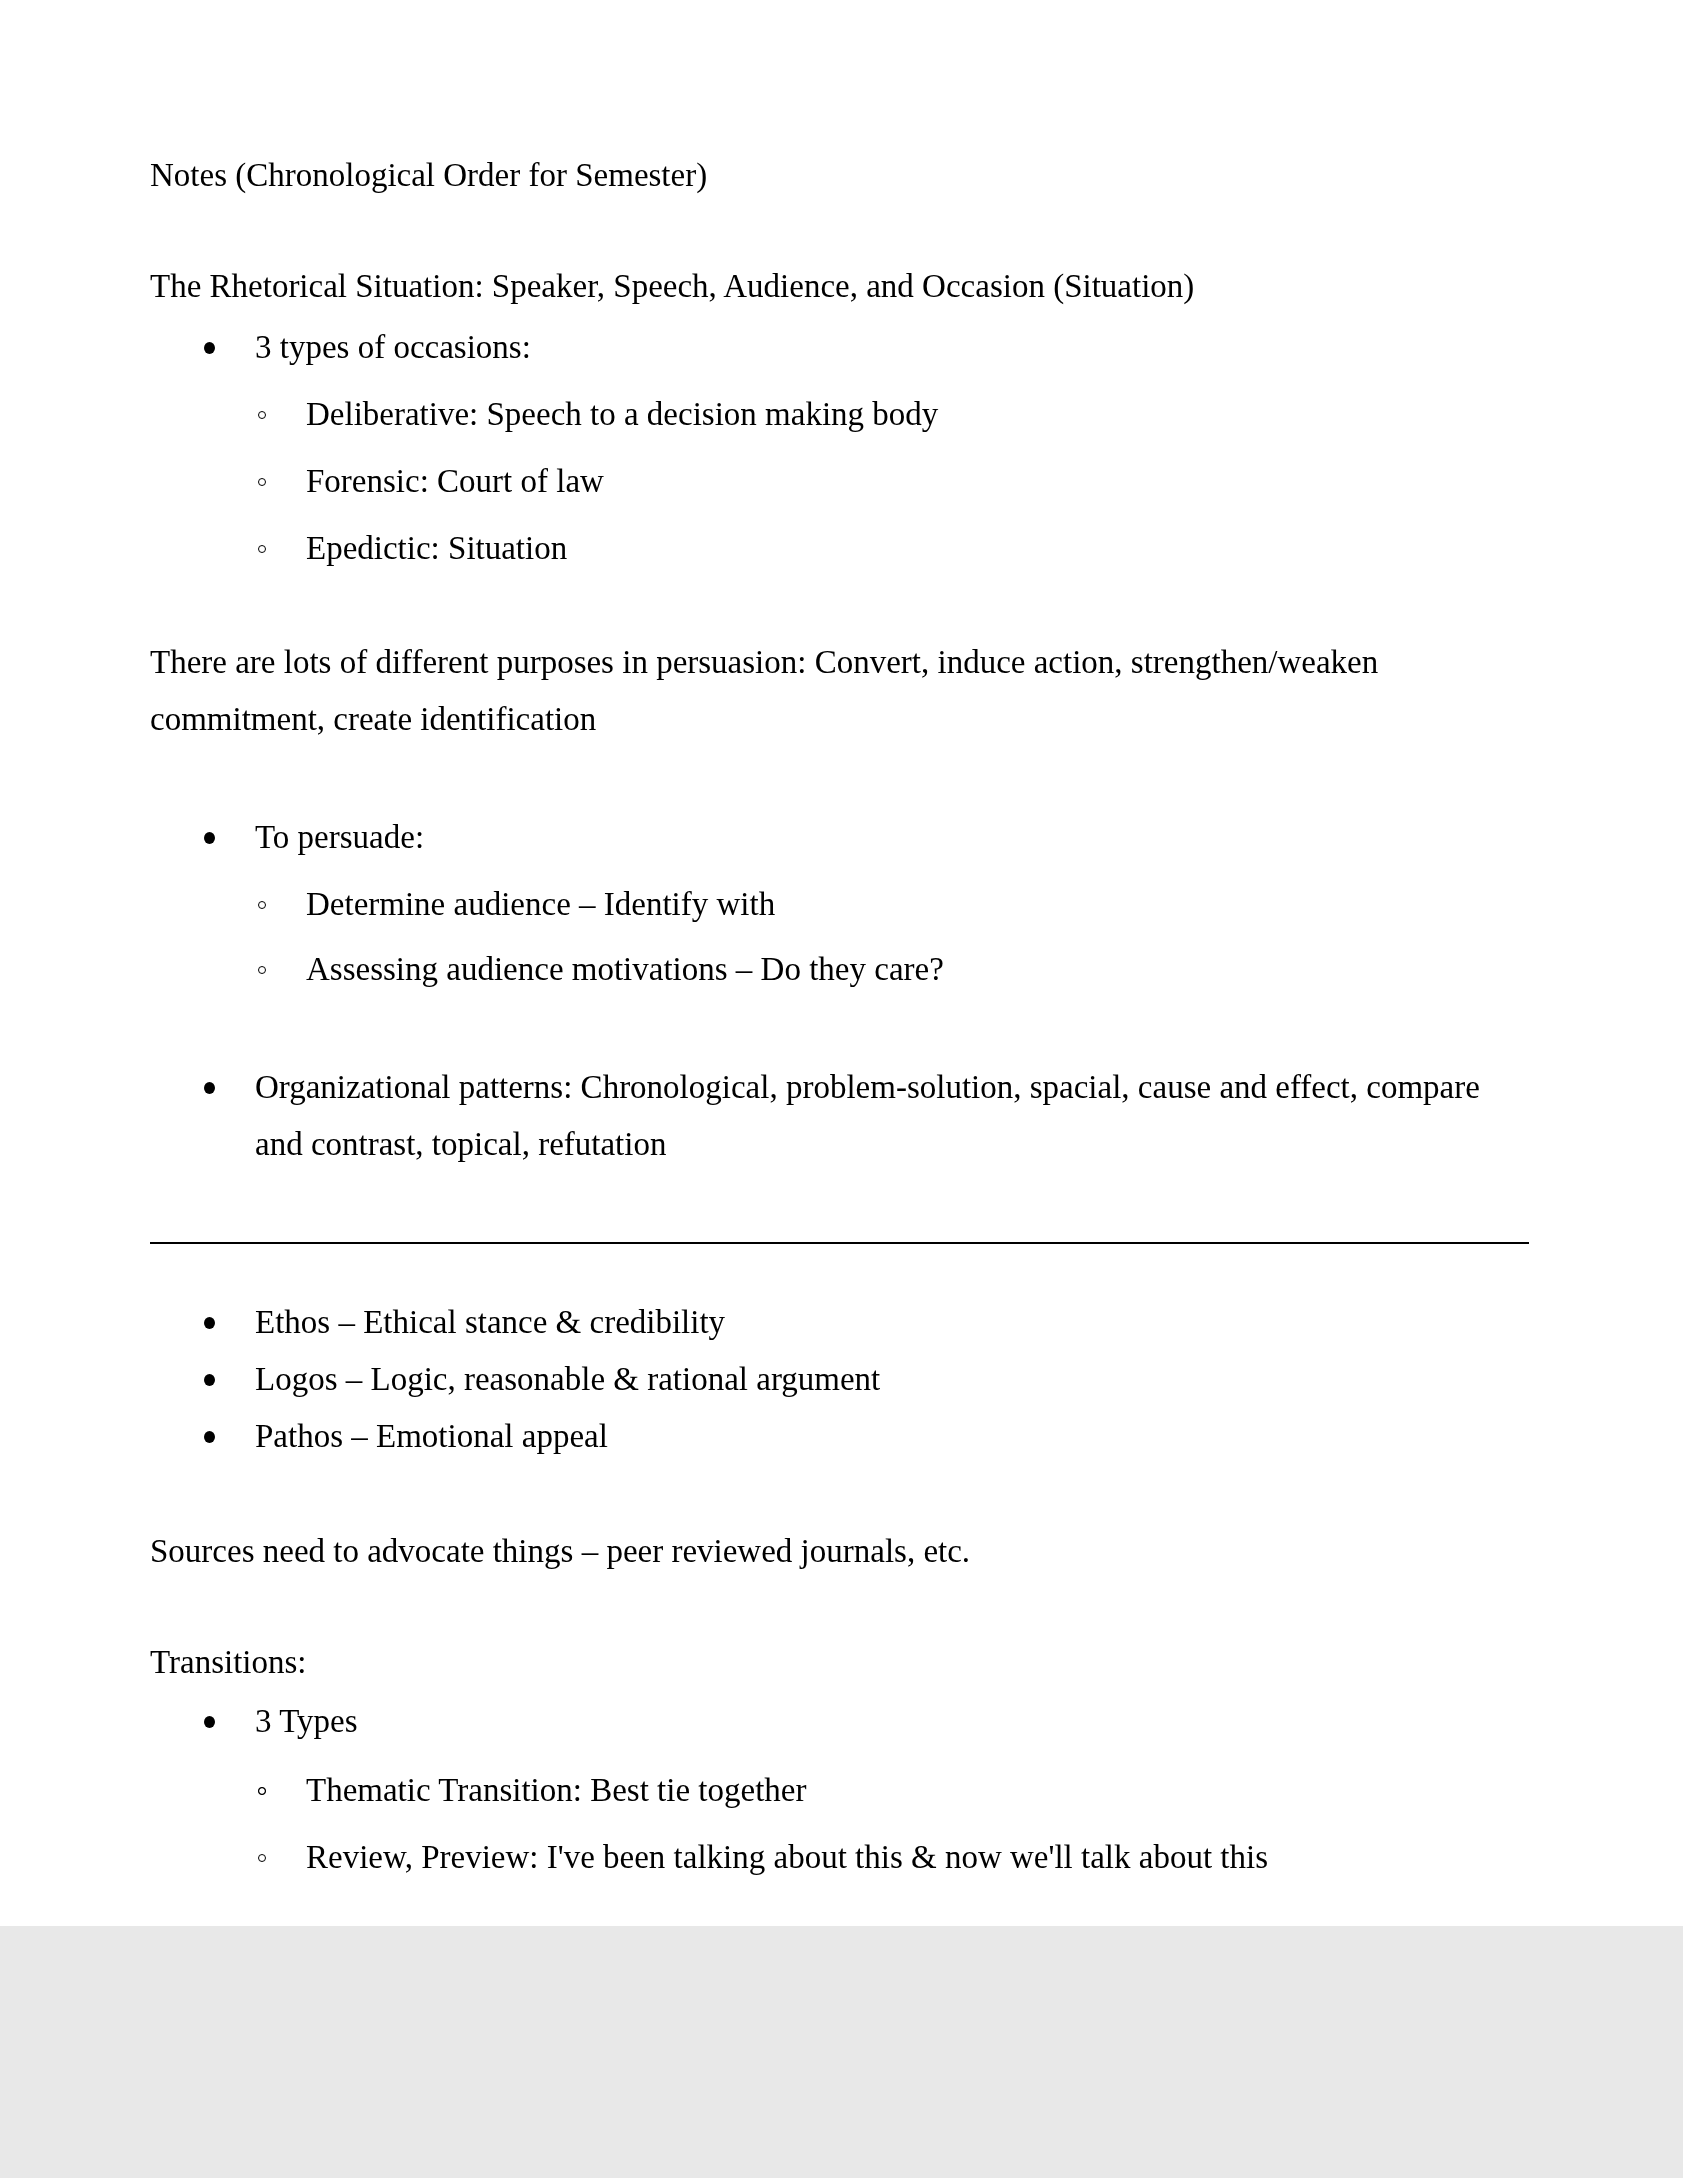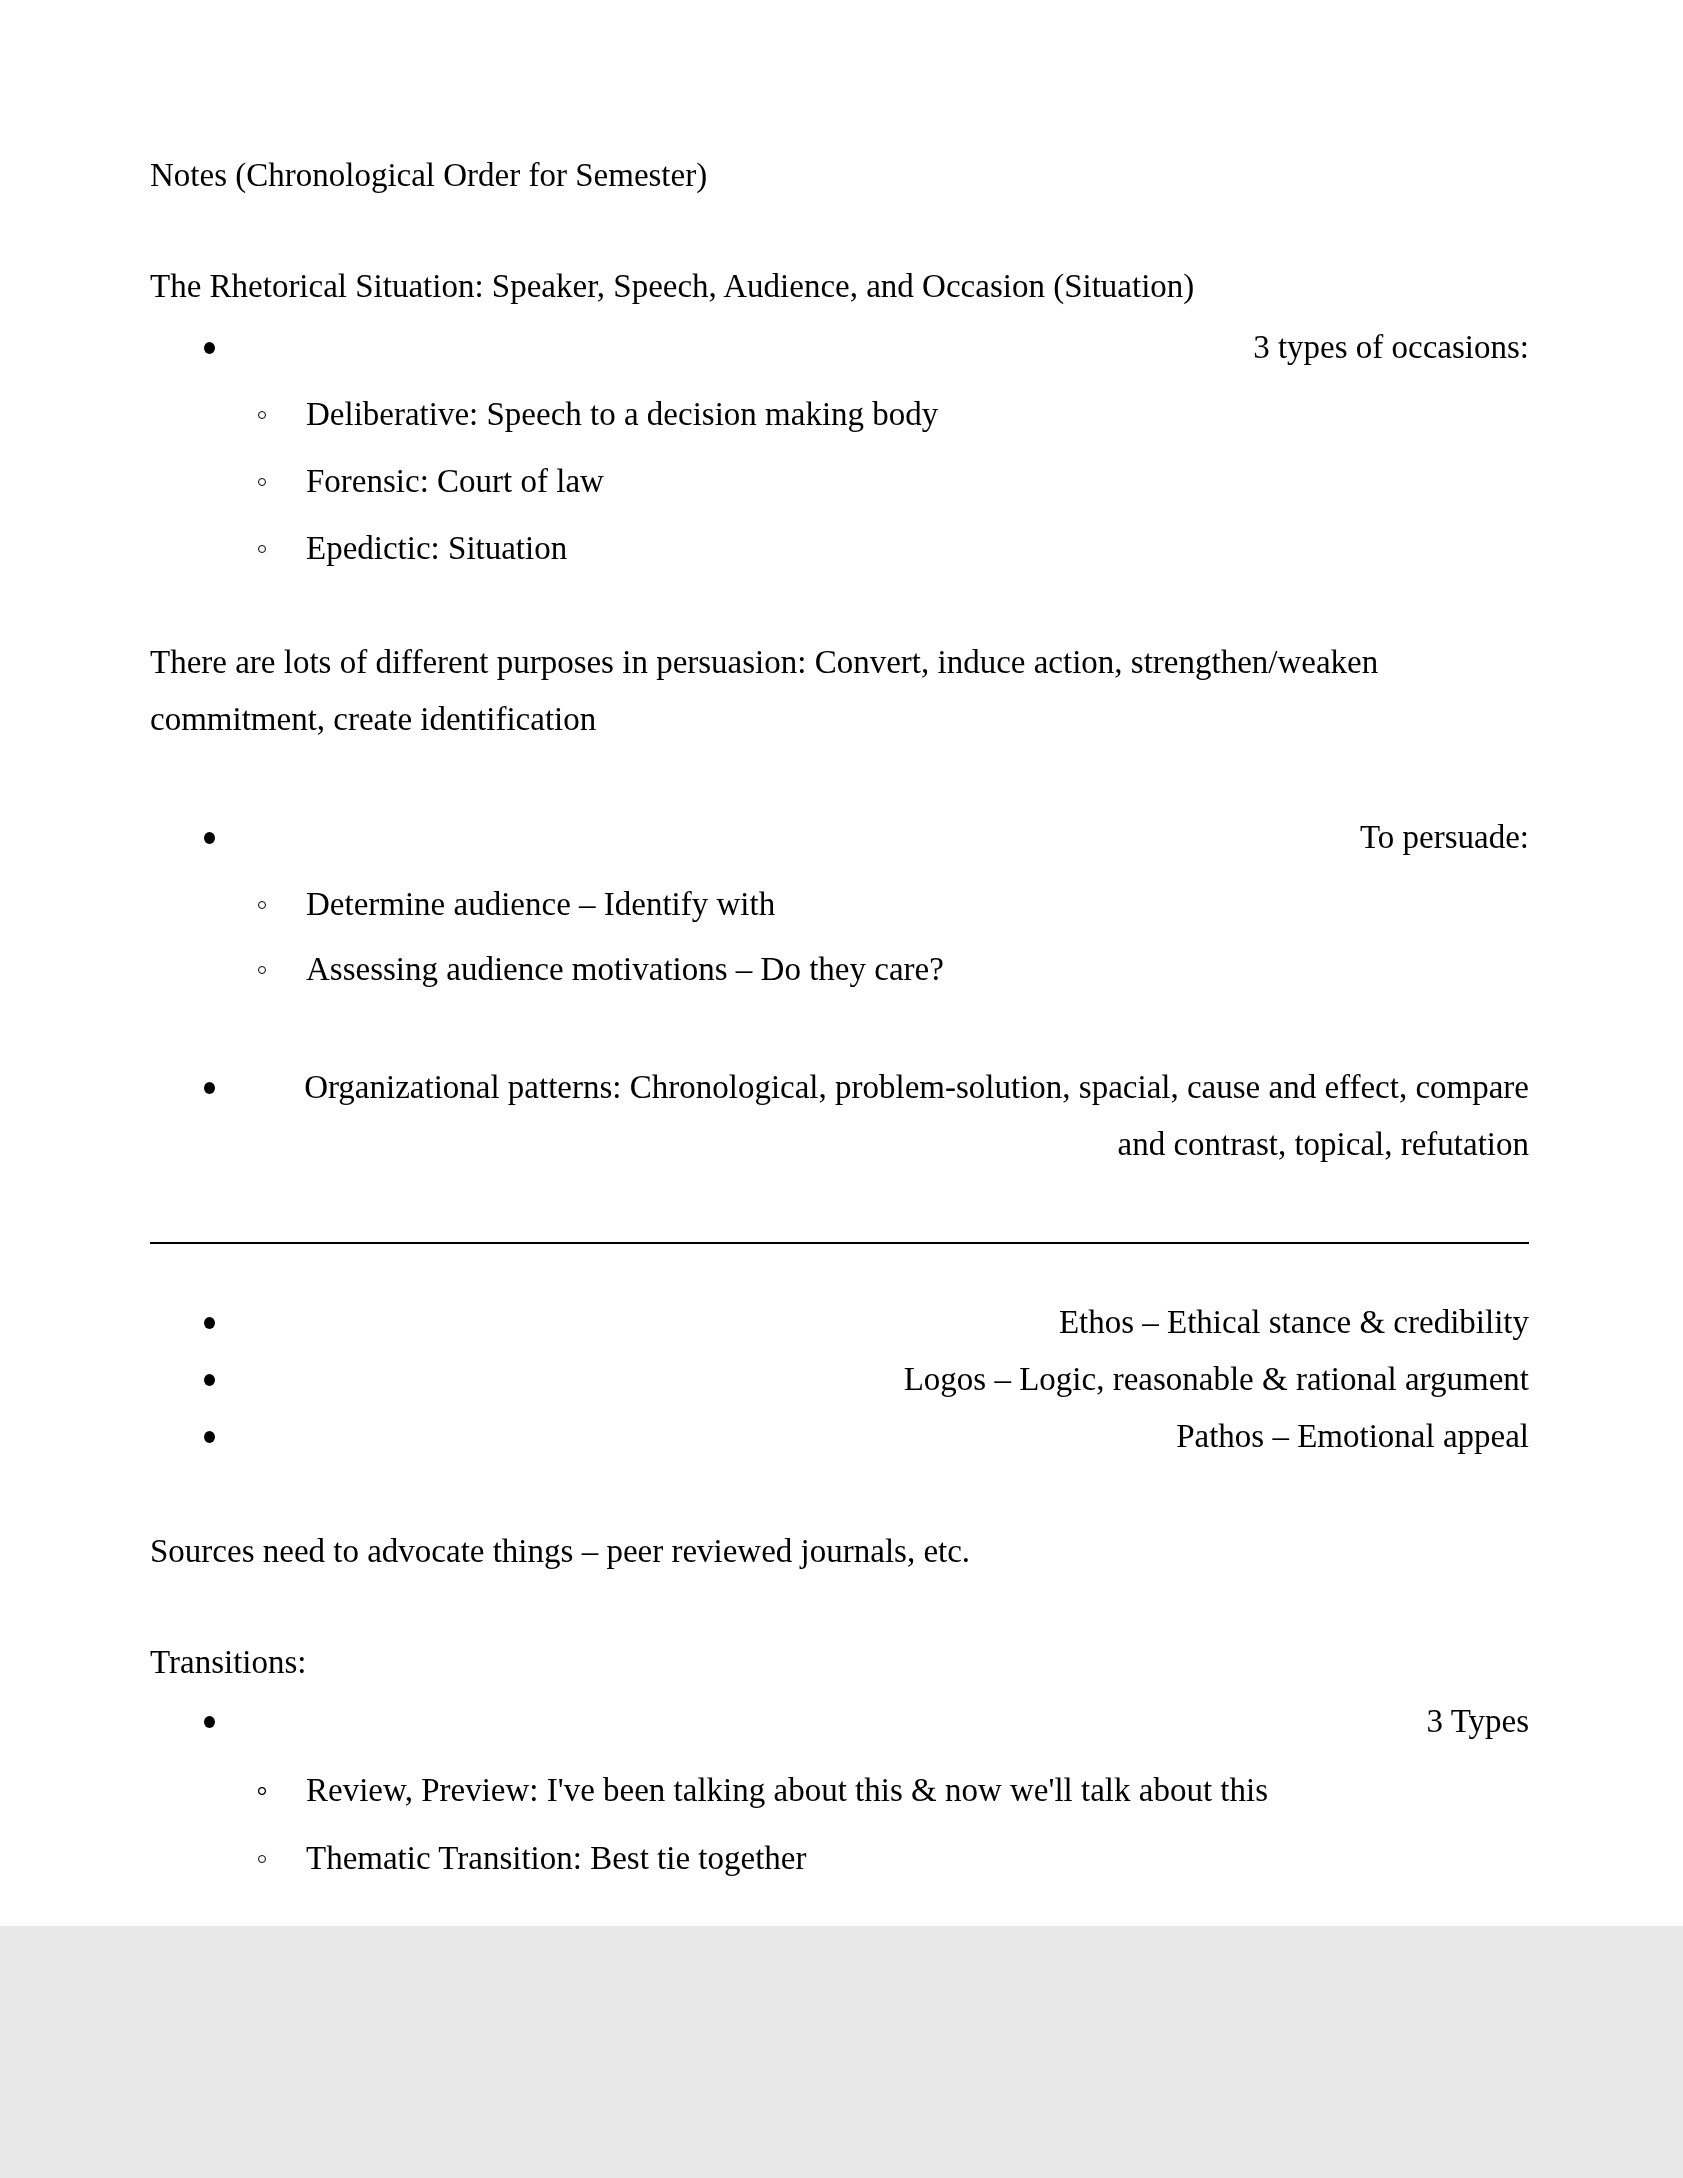--- a/index.html
+++ b/index.html
@@ -28,21 +28,20 @@
     width: 1379px;
     box-sizing: content-box;
   }
   .line {
     line-height: 57px;
     white-space: normal;
   }
   .li1 {
     position: relative;
     padding-left: 105px;
-    text-align: right;
   }
   .li1 .marker {
     position: absolute;
     left: 54px;
     top: 23px;
     width: 11px;
     height: 12px;
     background: var(--text-color);
     border-radius: 50%;
   }
@@ -146,25 +145,25 @@
 
     <div class="line li1" style="margin-top:2px">
       <span class="marker"></span>
       <span>3 Types</span>
     </div>
 
     <div class="line li2" style="margin-top:12px">
       <span class="marker"></span>
     </div>
 
+    <div class="line li2" style="margin-top:11px">
+      <span class="marker"></span>
+      <span>Thematic Transition: Best tie together</span>
+    </div>
+
     <div class="line li2" style="margin-top:10px">
       <span class="marker"></span>
       <span>Review, Preview: I've been talking about this &amp; now we'll talk about this</span>
-    </div>
-
-    <div class="line li2" style="margin-top:11px">
-      <span class="marker"></span>
-      <span>Thematic Transition: Best tie together</span>
     </div>
 
   </div>
 </div>
 
 
 </body></html>

